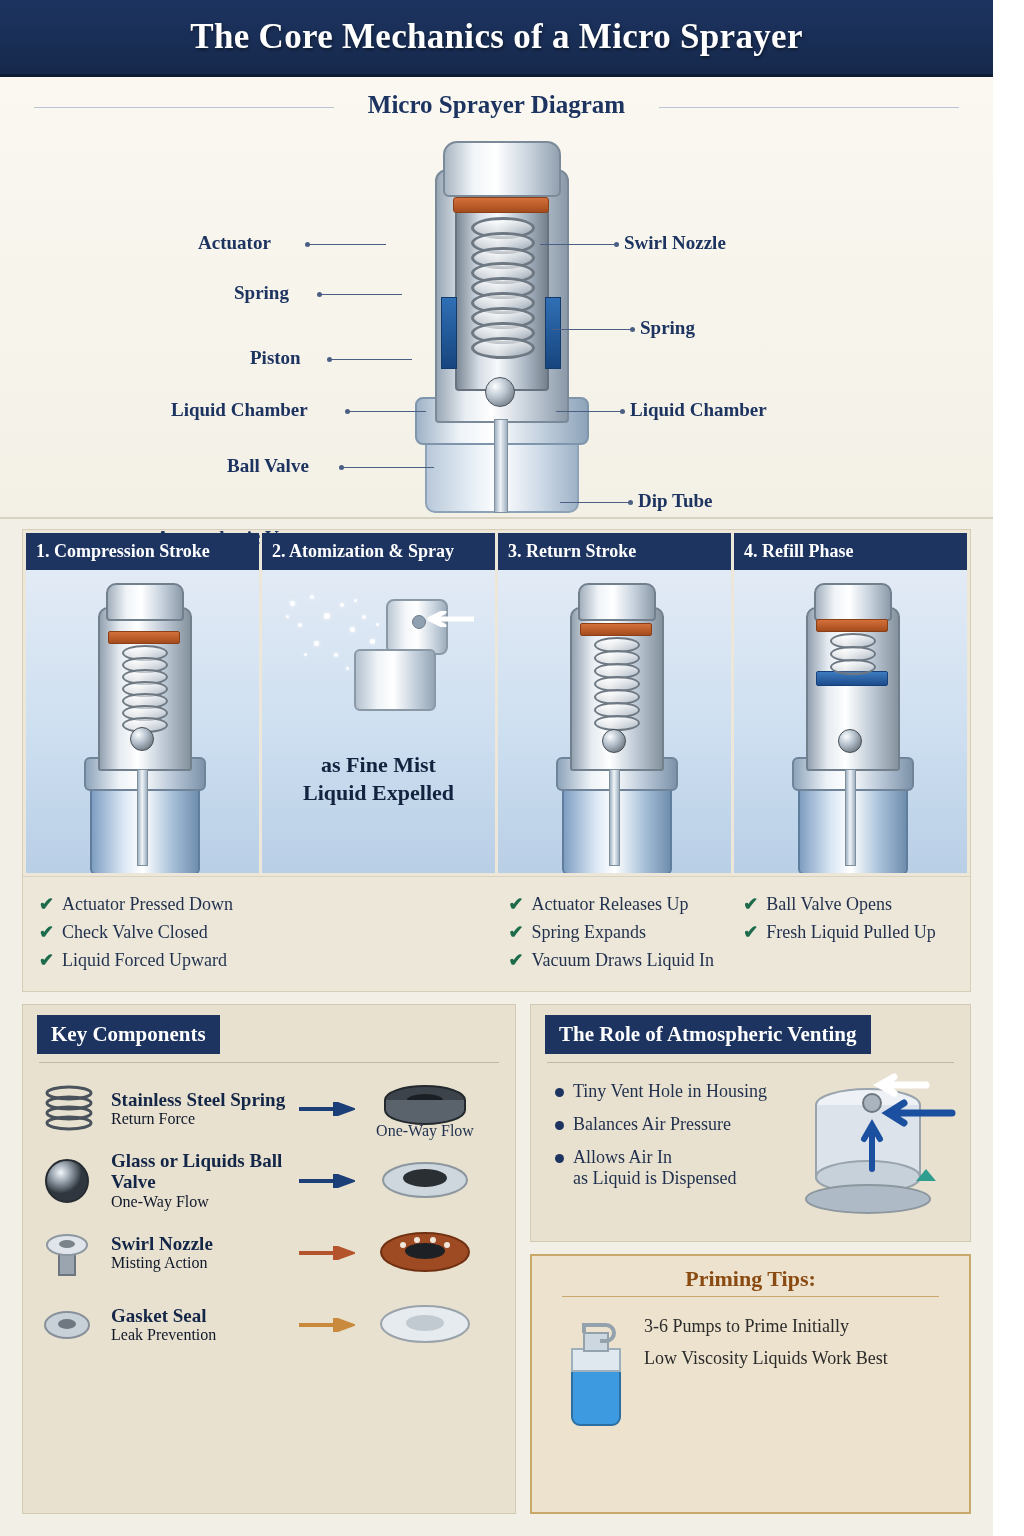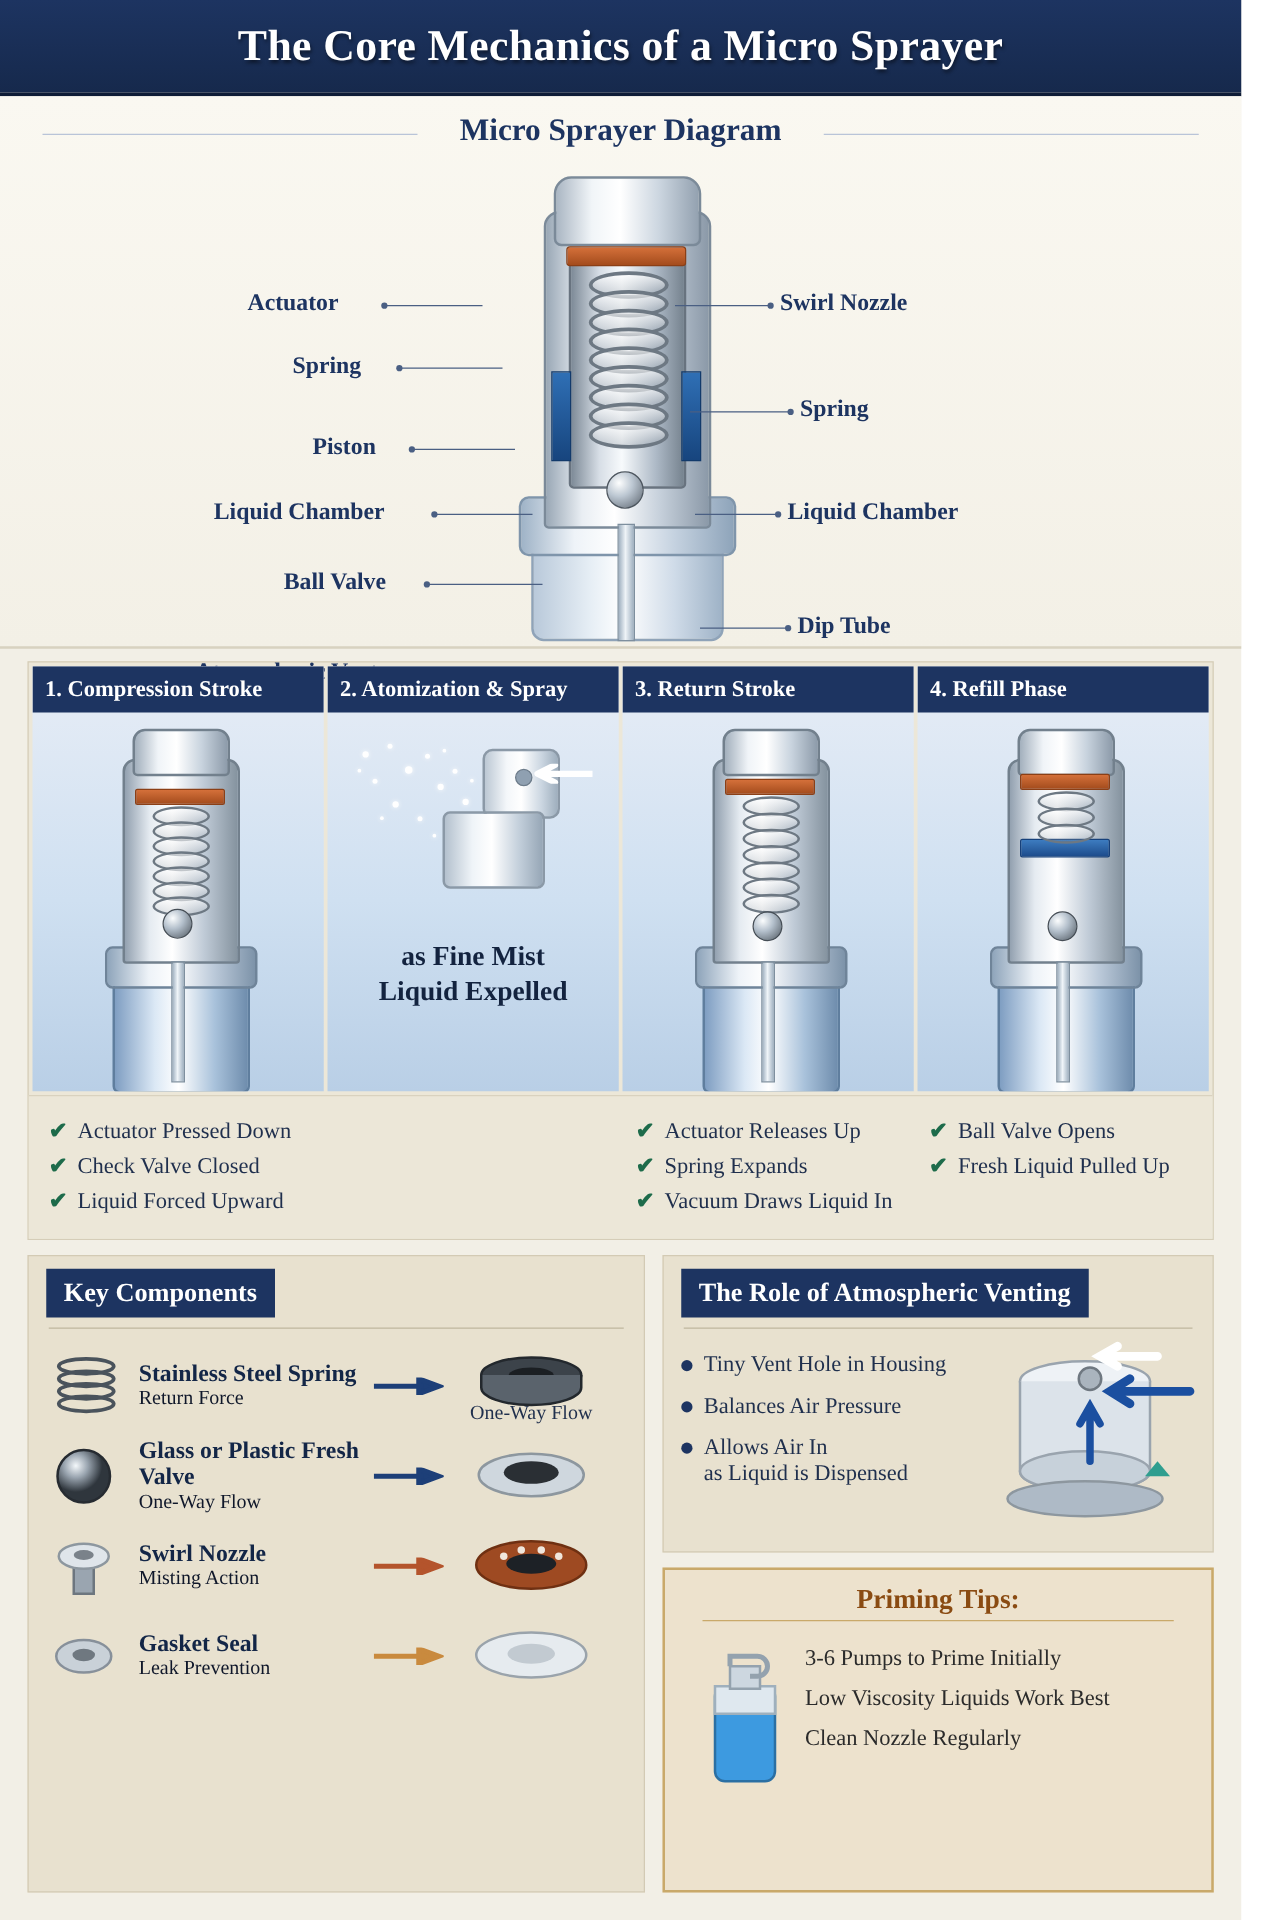--- a/index.html
+++ b/index.html
@@ -373,21 +373,21 @@
     height: 72px;
   }
   .comp-icon { width: 64px; height: 56px; position: relative; flex: 0 0 auto; }
   .comp-text { flex: 1 1 auto; min-width: 0; }
   .comp-name { font-size: 19px; font-weight: bold; color: #132647; line-height: 1.1; }
   .comp-sub { font-size: 16px; color: #0f172a; }
   .comp-arrow { width: 56px; height: 14px; flex: 0 0 auto; }
   .comp-part { width: 120px; height: 58px; position: relative; flex: 0 0 auto; }
 
   .vent-panel { height: 236px; }
-  .vent-body { display: flex; padding: 6px 14px 0 14px; }
+  .vent-body { display: flex; padding: 6px 14px 0 14px; margin-left: 10px; }
   .vent-bullets { flex: 1 1 auto; }
   .vent-bullet {
     display: flex; align-items: flex-start; gap: 9px;
     font-size: 18px; color: #1f2f4d; margin: 12px 0;
   }
   .dot { width: 9px; height: 9px; border-radius: 50%; background: #1d3461; margin-top: 7px; flex: 0 0 auto; }
   .vent-art { width: 180px; position: relative; }
 
   .tips-panel {
     background: #ede2cd;
@@ -667,21 +667,21 @@
                   <radialGradient id="bg1" cx="35%" cy="30%">
                     <stop offset="0%" stop-color="#f4f8fb"></stop>
                     <stop offset="45%" stop-color="#9aa5b0"></stop>
                     <stop offset="100%" stop-color="#2f363d"></stop>
                   </radialGradient>
                 </defs>
               <circle cx="30" cy="28" r="21" fill="url(#bg1)" stroke="#262b31" stroke-width="2"></circle>
             </svg>
           </div>
           <div class="comp-text">
-            <div class="comp-name">Glass or Plastic Fresh Valve</div>
+            <div class="comp-name">Glass or Liquids Ball Valve</div>
             <div class="comp-sub">One-Way Flow</div>
           </div>
           <svg class="comp-arrow" viewBox="0 0 56 14">
             <path d="M0 7 H40 M36 1 L52 7 L36 13 Z" stroke="#1d3f78" stroke-width="4" fill="#1d3f78"></path>
           </svg>
           <div class="comp-part">
             <svg viewBox="0 0 120 58" width="120" height="58">
               <ellipse cx="60" cy="28" rx="42" ry="17" fill="#cfd7de" stroke="#8d979f" stroke-width="2"></ellipse>
               <ellipse cx="60" cy="26" rx="22" ry="9" fill="#2a2f34"></ellipse>
             </svg>
@@ -789,21 +789,20 @@
             <svg viewBox="0 0 96 130" width="96" height="130">
               <rect x="24" y="44" width="48" height="76" rx="8" fill="#3d9ae0" stroke="#2b6fa3" stroke-width="2"></rect>
               <rect x="24" y="44" width="48" height="22" fill="#dfe8ef" stroke="#9fb0bd" stroke-width="2"></rect>
               <rect x="36" y="28" width="24" height="18" fill="#cdd7e0" stroke="#94a2ae" stroke-width="2"></rect>
               <path d="M36 28 v-8 h22 a8 8 0 0 1 0 16 h-6" fill="none" stroke="#94a2ae" stroke-width="4"></path>
             </svg>
           </div>
           <div class="tips-list">
             <div class="tip">3-6 Pumps to Prime Initially</div>
             <div class="tip">Low Viscosity Liquids Work Best</div>
-            <div class="tip">Clean Nozzle Regularly</div>
           </div>
         </div>
       </div>
 
     </div>
   </div>
 
   <div class="bottom-strip"></div>
 </div>
 

